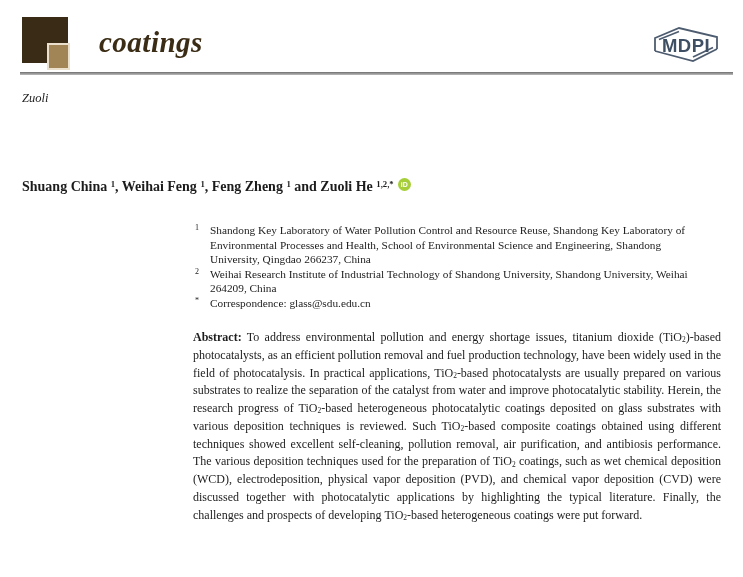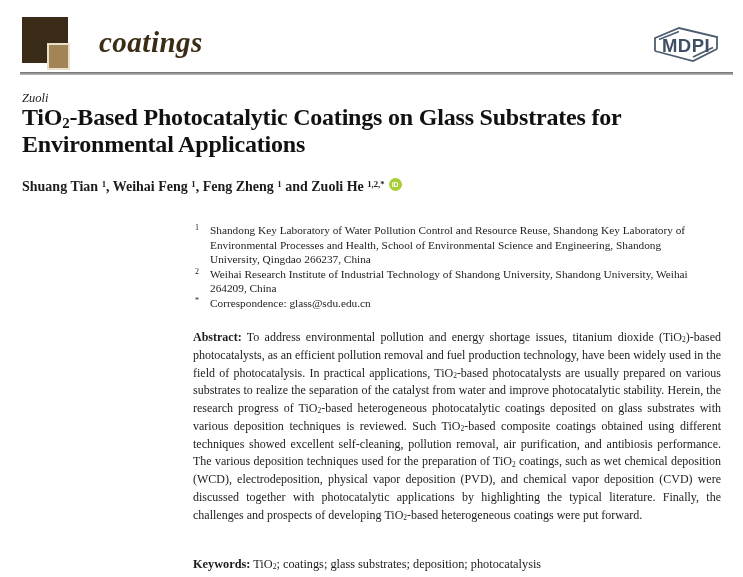--- a/index.html
+++ b/index.html
@@ -106,24 +106,23 @@
         </g>
         <text x="33" y="26" text-anchor="middle" font-family="Liberation Sans, sans-serif" font-size="18.5" font-weight="bold" fill="#3f4f63" letter-spacing="0.5">MDPI</text>
       </svg>
     </div>
 
     <div class="abs header-rule"></div>
   </div>
 
   <div class="abs review-label">Zuoli</div>
 
-  <h1 class="abs article-title"><span>TiO</span><sub>2</sub><span>-Based Photocatalytic Coatings on Glass Substrates for</span><br><span>Environmental Applications</span></h1>
 
   <div class="abs author-line">
-    <span><span>Shuang Tian </span><sup>1</sup><span>, Weihai Feng </span><sup>1</sup><span>, Feng Zheng </span><sup>1</sup><span> and Zuoli He </span><sup>1,2,*</sup></span><span class="orcid-badge">iD</span>
+    <span><span>Shuang China </span><sup>1</sup><span>, Weihai Feng </span><sup>1</sup><span>, Feng Zheng </span><sup>1</sup><span> and Zuoli He </span><sup>1,2,*</sup></span><span class="orcid-badge">iD</span>
   </div>
 
   <div class="abs affil-list">
     <div class="affil-item">
       <span class="affil-marker">1</span>
       <span>Shandong Key Laboratory of Water Pollution Control and Resource Reuse, Shandong Key Laboratory of Environmental Processes and Health, School of Environmental Science and Engineering, Shandong University, Qingdao 266237, China</span>
     </div>
     <div class="affil-item">
       <span class="affil-marker">2</span>
       <span>Weihai Research Institute of Industrial Technology of Shandong University, Shandong University, Weihai 264209, China</span>
@@ -132,17 +131,14 @@
       <span class="affil-marker">*</span>
       <span>Correspondence:</span>
       <span>glass@sdu.edu.cn</span>
     </div>
   </div>
 
   <div class="abs abstract-block">
     <span class="lbl-bold">Abstract:</span><span><span> To address environmental pollution and energy shortage issues, titanium dioxide (TiO</span><sub>2</sub><span>)-based photocatalysts, as an efficient pollution removal and fuel production technology, have been widely used in the field of photocatalysis. In practical applications, TiO</span><sub>2</sub><span>-based photocatalysts are usually prepared on various substrates to realize the separation of the catalyst from water and improve photocatalytic stability. Herein, the research progress of TiO</span><sub>2</sub><span>-based heterogeneous photocatalytic coatings deposited on glass substrates with various deposition techniques is reviewed. Such TiO</span><sub>2</sub><span>-based composite coatings obtained using different techniques showed excellent self-cleaning, pollution removal, air purification, and antibiosis performance. The various deposition techniques used for the preparation of TiO</span><sub>2</sub><span> coatings, such as wet chemical deposition (WCD), electrodeposition, physical vapor deposition (PVD), and chemical vapor deposition (CVD) were discussed together with photocatalytic applications by highlighting the typical literature. Finally, the challenges and prospects of developing TiO</span><sub>2</sub><span>-based heterogeneous coatings were put forward.</span></span>
   </div>
 
-  <div class="abs keywords-block">
-    <span class="lbl-bold">Keywords:</span><span><span> TiO</span><sub>2</sub><span>; coatings; glass substrates; deposition; photocatalysis</span></span>
-  </div>
 
 </div>
 
 </body></html>

